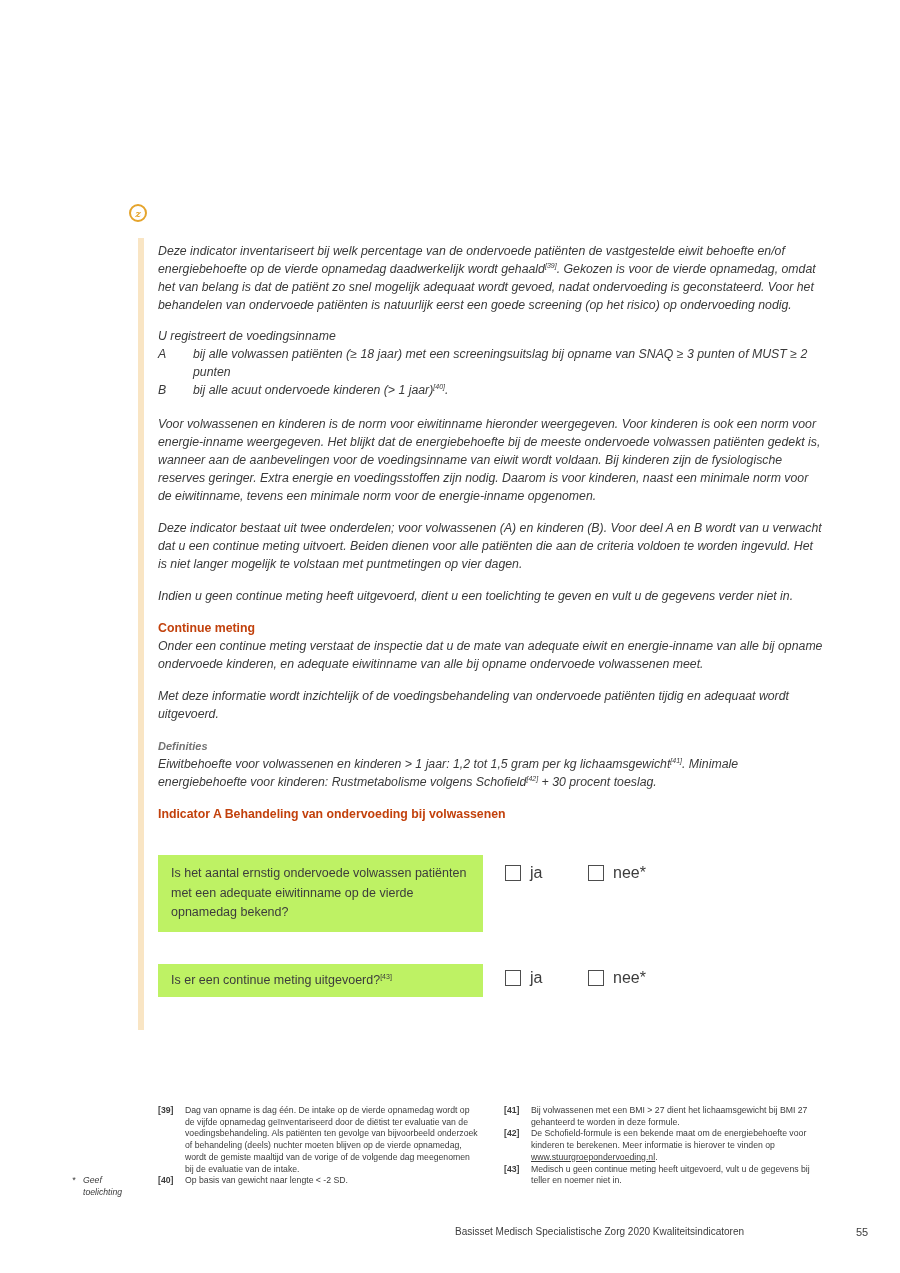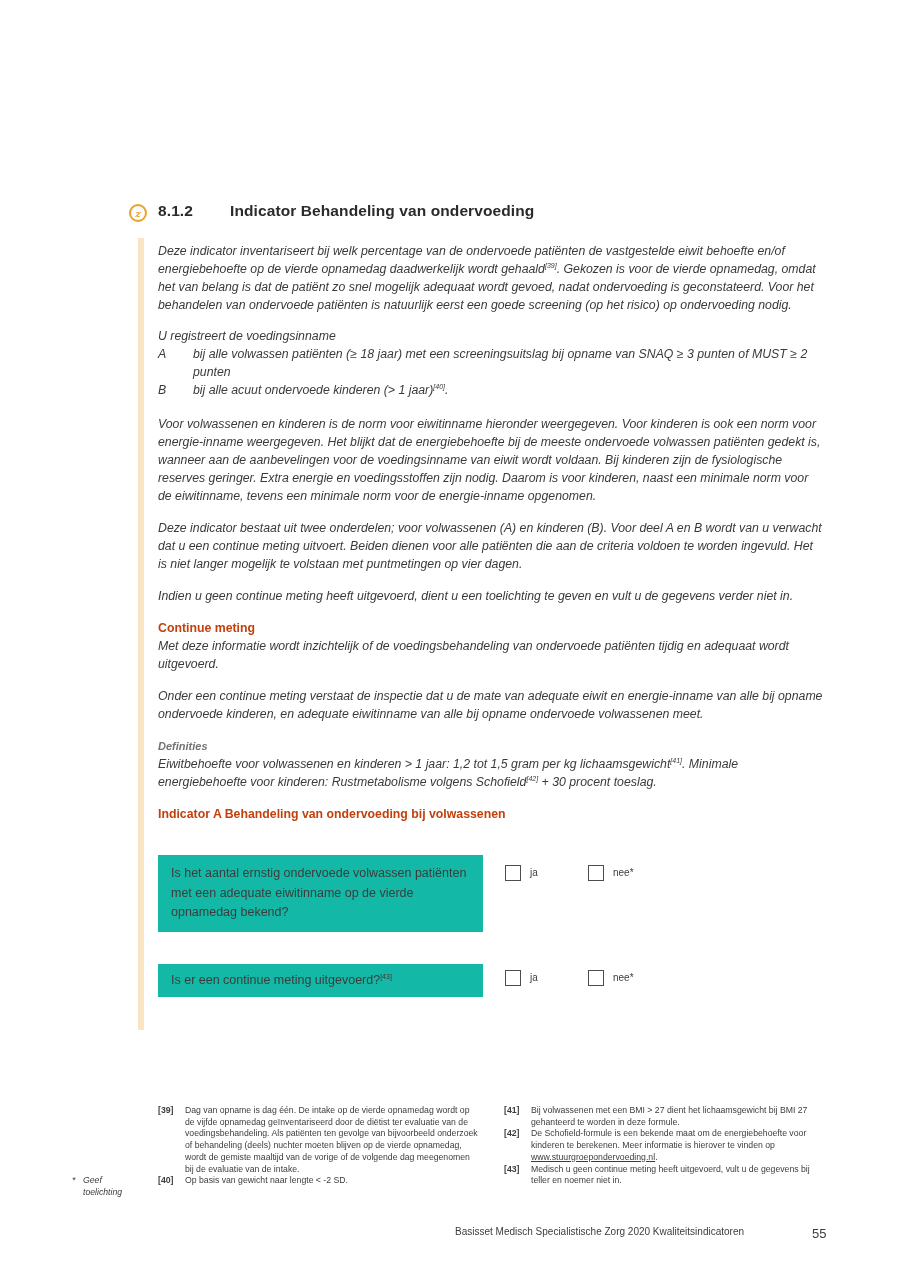--- a/index.html
+++ b/index.html
@@ -46,34 +46,34 @@
   .reg-row { display:flex; }
   .reg-label { width:35px; flex-shrink:0; }
   .sub-head { font-weight:bold; font-style:normal; font-size:12.3px; color:#c2410c; }
   .sub-head-ital { font-weight:bold; font-style:italic; font-size:11px; color:#737373; }
   .indicator-head { margin-top:6px; margin-bottom:12px; }
   sup { font-size:7px; line-height:0; vertical-align:super; }
 
   
   .form-row { position:relative; margin-bottom:8px; min-height:20px; }
   .q-box {
-    width:325px; background:#14b8a6; padding:9px 13px;
+    width:325px; background:#bef264; padding:9px 13px;
     font-size:12.5px; line-height:19.5px; color:#3c3c3c;margin-top:32px;
   }
   .q-box-slim { padding:7px 13px; }
   .cb-group { position:absolute; display:flex; align-items:center; gap:9px; }
   .cb-ja  { left:347px; top:9px; }
   .cb-nee { left:430px; top:9px; }
   .cb-ja-slim  { left:347px; top:5px; }
   .cb-nee-slim { left:430px; top:5px; }
   .checkbox {
     width:16px; height:16px; background:#fff;
     border:1.4px solid #4d4d4d; cursor:pointer;
   }
-  .cb-label { font-size:10px; color:#3c3c3c; }
+  .cb-label { font-size:16px; color:#3c3c3c; }
 
   
   .footnotes {
     position:absolute; left:158px; top:1105px; width:668px;
     font-size:8.7px; line-height:11.7px; color:#3c3c3c;
     display:flex;
   }
   .fn-col-left { width:322px; margin-right:24px; }
   .fn-col-right { width:322px; }
   .fn-item { display:flex; }
@@ -88,34 +88,30 @@
     display:flex;
   }
   .note-star { width:11px; flex-shrink:0; }
 
   
   .footer-text {
     position:absolute; left:455px; top:1226px;
     font-size:10px; color:#3c3c3c;
   }
   .footer-page {
-    position:absolute; left:812px; top:1226px;
-    font-size:13px; color:#3c3c3c;
+    position:absolute; left:856px; top:1226px;
+    font-size:11px; color:#3c3c3c;
   }
 </style>
 </head>
 <body>
 
 <div class="page">
 
   <div class="badge">z</div>
-  <div class="heading">
-    <span class="sec-num">8.1.2</span>
-    <span>Indicator Behandeling van ondervoeding</span>
-  </div>
 
   <div class="accent-bar"></div>
 
   <div class="content">
 
     <p class="ital para" style="margin-bottom:13px"><span>Deze indicator inventariseert bij welk percentage van de ondervoede patiënten de vastgestelde eiwit behoefte en/of energiebehoefte op de vierde opnamedag daadwerkelijk wordt gehaald</span><sup>[39]</sup><span>. Gekozen is voor de vierde opnamedag, omdat het van belang is dat de patiënt zo snel mogelijk adequaat wordt gevoed, nadat ondervoeding is geconstateerd. Voor het behandelen van ondervoede patiënten is natuurlijk eerst een goede screening (op het risico) op ondervoeding nodig.</span></p>
 
     <div class="ital reg-block">
       <div>U registreert de voedingsinname</div>
       <div class="reg-row">
@@ -128,23 +124,23 @@
       </div>
     </div>
 
     <p class="ital para">Voor volwassenen en kinderen is de norm voor eiwitinname hieronder weergegeven. Voor kinderen is ook een norm voor energie-inname weergegeven. Het blijkt dat de energiebehoefte bij de meeste ondervoede volwassen patiënten gedekt is, wanneer aan de aanbevelingen voor de voedingsinname van eiwit wordt voldaan. Bij kinderen zijn de fysiologische reserves geringer. Extra energie en voedingsstoffen zijn nodig. Daarom is voor kinderen, naast een minimale norm voor de eiwitinname, tevens een minimale norm voor de energie-inname opgenomen.</p>
 
     <p class="ital para">Deze indicator bestaat uit twee onderdelen; voor volwassenen (A) en kinderen (B). Voor deel A en B wordt van u verwacht dat u een continue meting uitvoert. Beiden dienen voor alle patiënten die aan de criteria voldoen te worden ingevuld. Het is niet langer mogelijk te volstaan met puntmetingen op vier dagen.</p>
 
     <p class="ital para">Indien u geen continue meting heeft uitgevoerd, dient u een toelichting te geven en vult u de gegevens verder niet in.</p>
 
     <div class="sub-head">Continue meting</div>
+    <p class="ital para">Onder een continue meting verstaat de inspectie dat u de mate van adequate eiwit en energie-inname van alle bij opname ondervoede kinderen, en adequate eiwitinname van alle bij opname ondervoede volwassenen meet.</p>
+
     <p class="ital para">Met deze informatie wordt inzichtelijk of de voedingsbehandeling van ondervoede patiënten tijdig en adequaat wordt uitgevoerd.</p>
-
-    <p class="ital para">Onder een continue meting verstaat de inspectie dat u de mate van adequate eiwit en energie-inname van alle bij opname ondervoede kinderen, en adequate eiwitinname van alle bij opname ondervoede volwassenen meet.</p>
 
     <div class="sub-head-ital">Definities</div>
     <p class="ital para"><span>Eiwitbehoefte voor volwassenen en kinderen &gt; 1 jaar: 1,2 tot 1,5 gram per kg lichaamsgewicht</span><sup>[41]</sup><span>. Minimale energiebehoefte voor kinderen: Rustmetabolisme volgens Schofield</span><sup>[42]</sup><span> + 30 procent toeslag.</span></p>
 
     <div class="sub-head indicator-head">Indicator A Behandeling van ondervoeding bij volwassenen</div>
 
     <div class="form-row">
       <div class="q-box">Is het aantal ernstig ondervoede volwassen patiënten met een adequate eiwitinname op de vierde opnamedag bekend?</div>
       <div class="cb-group cb-ja">
         <div class="checkbox"></div>

